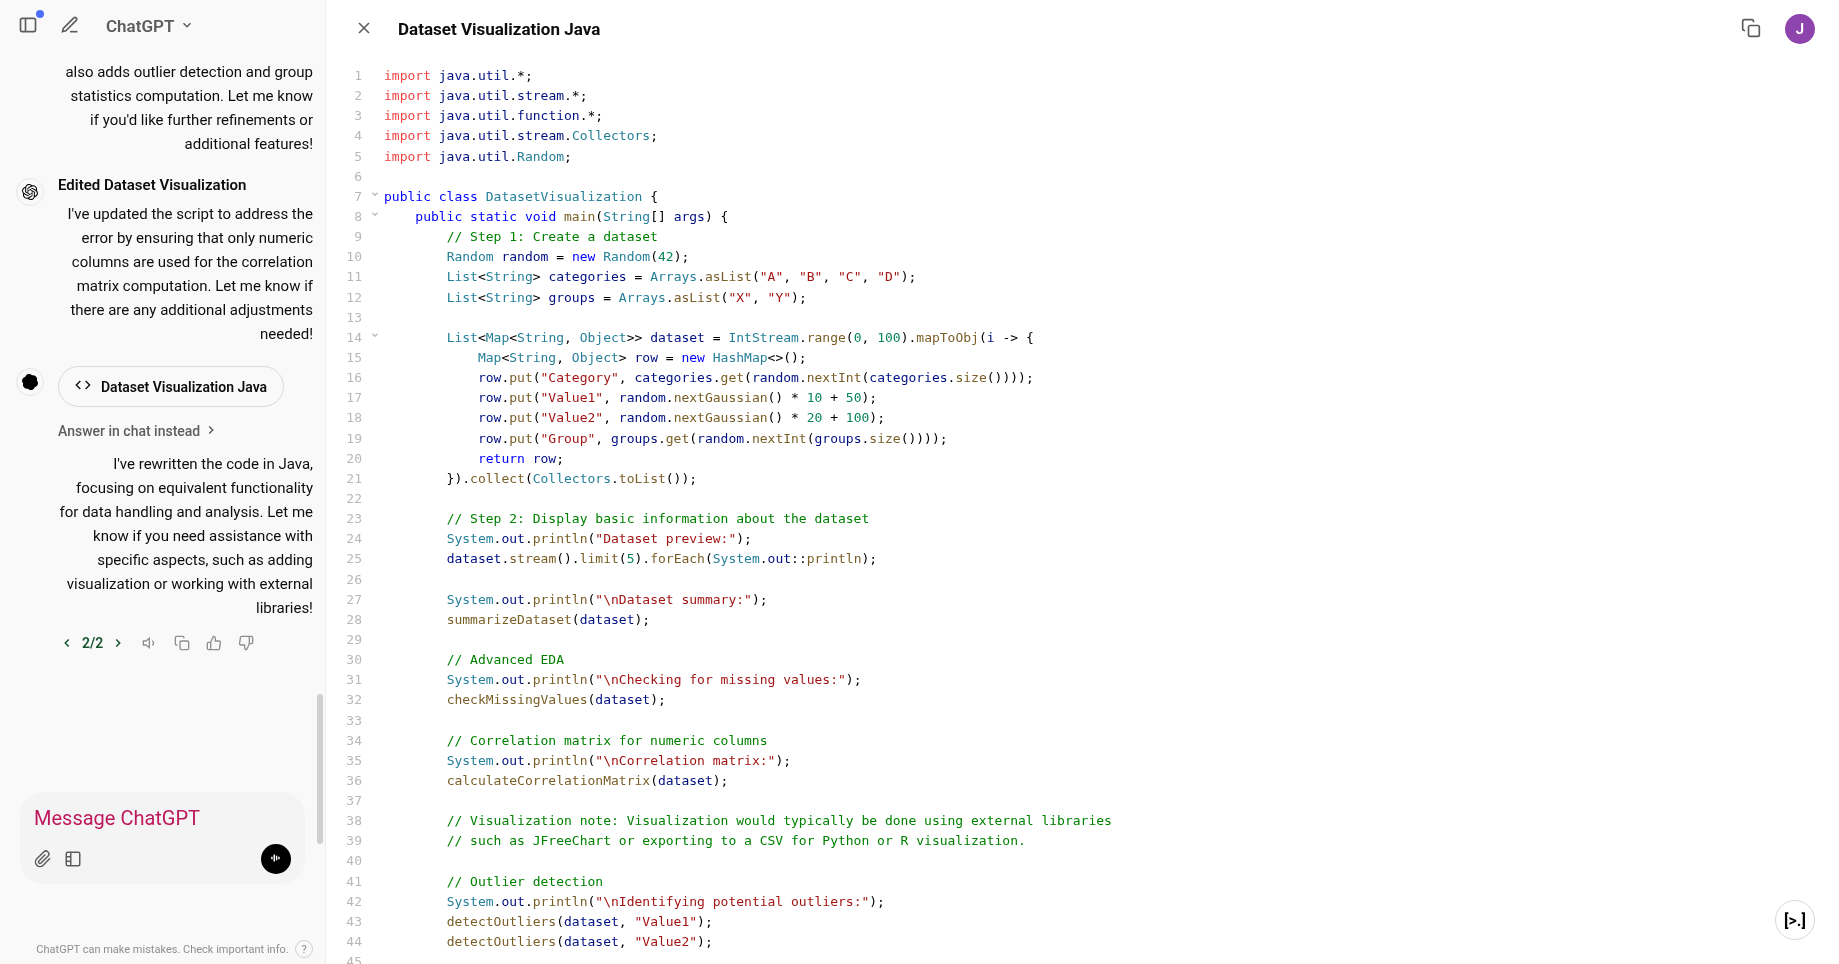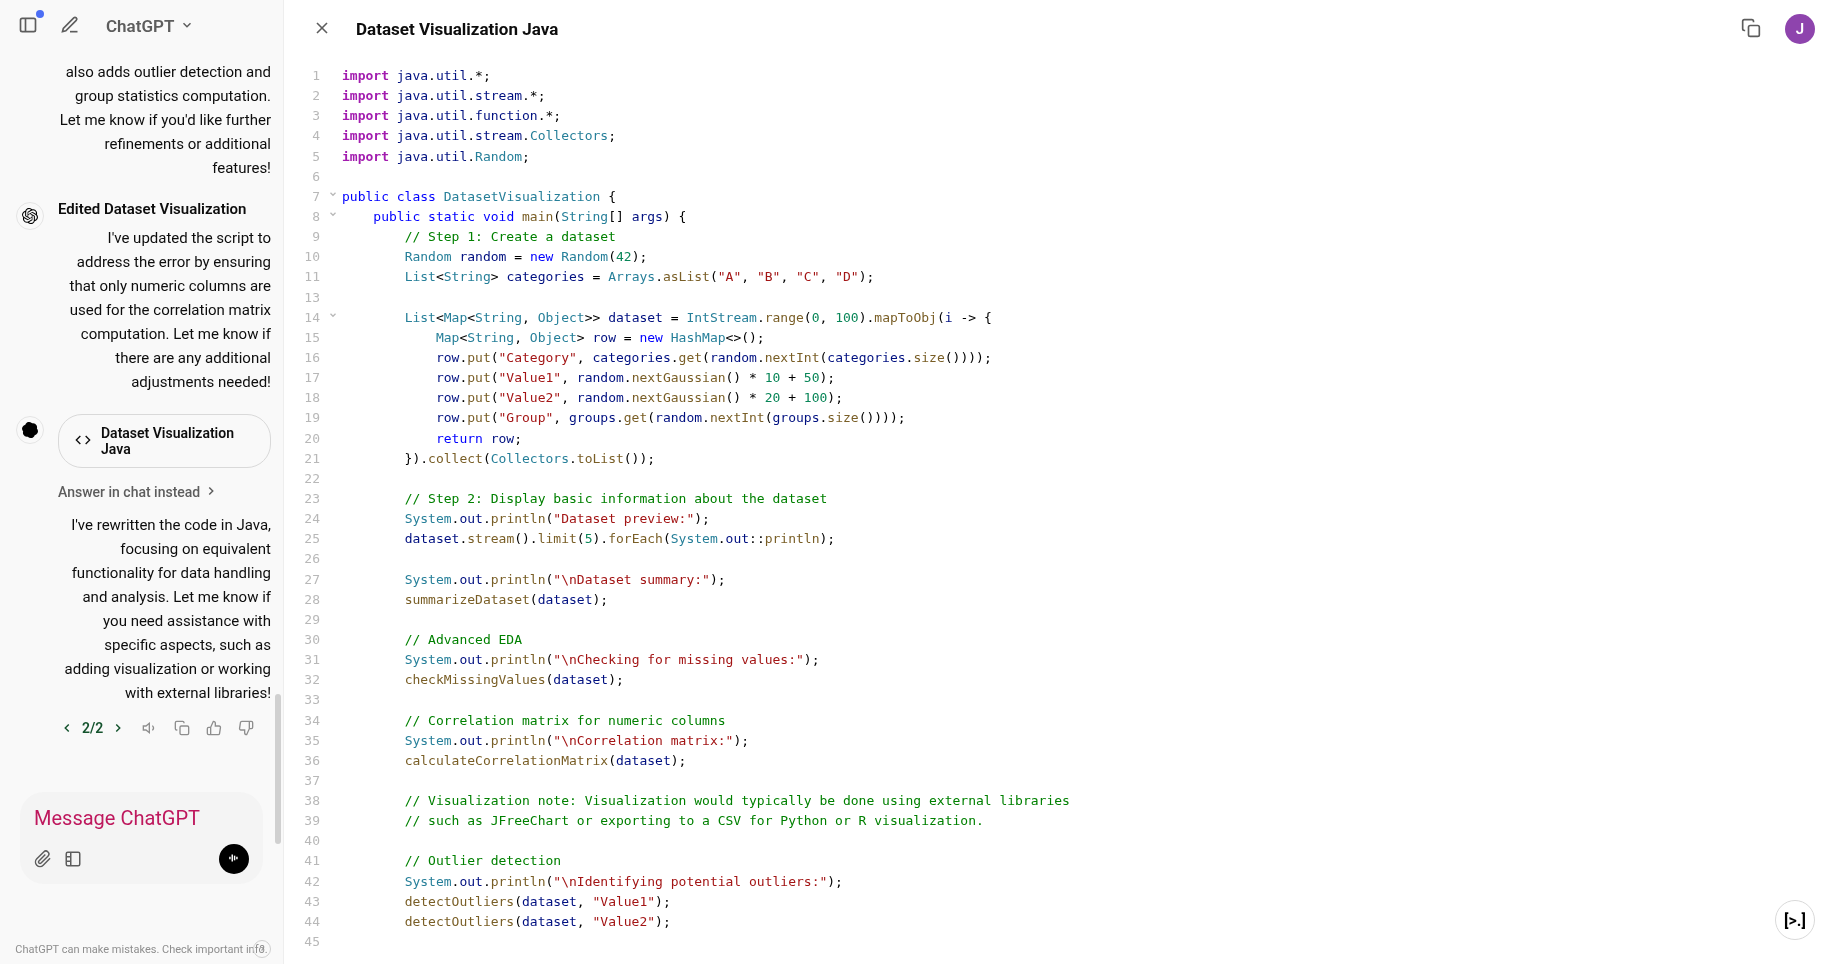--- a/index.html
+++ b/index.html
@@ -4,21 +4,21 @@
 <style>
 * { margin: 0; padding: 0; box-sizing: border-box; }
 body {
   font-family: -apple-system, BlinkMacSystemFont, "Segoe UI", Roboto, Helvetica, Arial, sans-serif;
   background: #fff;
   height: 100vh;
   overflow: hidden;
   display: flex;
 }
 .sidebar {
-  width: 284px;
+  width: 326px;
   background: #f9f9f9;
   border-right: 1px solid #eee;
   display: flex;
   flex-direction: column;
   position: relative;
 }
 .sidebar-header {
   display: flex;
   align-items: center;
   padding: 12px 14px;
@@ -243,21 +243,21 @@
   flex-shrink: 0;
 }
 .fold {
   position: absolute;
   right: 4px;
   top: 1px;
   color: #b8b8b8;
   font-size: 10px;
 }
 .code-content { flex: 1; }
-.k-import { color: #a21caf; font-weight: bold; }
+.k-import { color: #ef4444; }
 .k-keyword { color: #0000ff; }
 .k-type { color: #267f99; }
 .k-string { color: #a31515; }
 .k-comment { color: #008000; }
 .k-num { color: #098658; }
 .k-method { color: #795e26; }
 .k-field { color: #001080; }
 .fab {
   position: fixed;
   right: 24px;
@@ -469,20 +469,21 @@
       <div class="code-line"><div class="gutter">6</div><div class="code-content">&nbsp;</div></div>
       <div class="code-line"><div class="gutter">7<span class="fold"><svg width="10" height="10" viewBox="0 0 24 24" fill="none" stroke="currentColor" stroke-width="3">
               <polyline points="6 9 12 15 18 9"></polyline>
             </svg></span></div><div class="code-content"><span class="k-keyword">public</span> <span class="k-keyword">class</span> <span class="k-type">DatasetVisualization</span> {</div></div>
       <div class="code-line"><div class="gutter">8<span class="fold"><svg width="10" height="10" viewBox="0 0 24 24" fill="none" stroke="currentColor" stroke-width="3">
               <polyline points="6 9 12 15 18 9"></polyline>
             </svg></span></div><div class="code-content">    <span class="k-keyword">public</span> <span class="k-keyword">static</span> <span class="k-keyword">void</span> <span class="k-method">main</span>(<span class="k-type">String</span>[] <span class="k-field">args</span>) {</div></div>
       <div class="code-line"><div class="gutter">9</div><div class="code-content">        <span class="k-comment">// Step 1: Create a dataset</span></div></div>
       <div class="code-line"><div class="gutter">10</div><div class="code-content">        <span class="k-type">Random</span> <span class="k-field">random</span> = <span class="k-keyword">new</span> <span class="k-type">Random</span>(<span class="k-num">42</span>);</div></div>
       <div class="code-line"><div class="gutter">11</div><div class="code-content">        <span class="k-type">List</span>&lt;<span class="k-type">String</span>&gt; <span class="k-field">categories</span> = <span class="k-type">Arrays</span>.<span class="k-method">asList</span>(<span class="k-string">"A"</span>, <span class="k-string">"B"</span>, <span class="k-string">"C"</span>, <span class="k-string">"D"</span>);</div></div>
+      <div class="code-line"><div class="gutter">12</div><div class="code-content">        <span class="k-type">List</span>&lt;<span class="k-type">String</span>&gt; <span class="k-field">groups</span> = <span class="k-type">Arrays</span>.<span class="k-method">asList</span>(<span class="k-string">"X"</span>, <span class="k-string">"Y"</span>);</div></div>
       <div class="code-line"><div class="gutter">13</div><div class="code-content">&nbsp;</div></div>
       <div class="code-line"><div class="gutter">14<span class="fold"><svg width="10" height="10" viewBox="0 0 24 24" fill="none" stroke="currentColor" stroke-width="3">
               <polyline points="6 9 12 15 18 9"></polyline>
             </svg></span></div><div class="code-content">        <span class="k-type">List</span>&lt;<span class="k-type">Map</span>&lt;<span class="k-type">String</span>, <span class="k-type">Object</span>&gt;&gt; <span class="k-field">dataset</span> = <span class="k-type">IntStream</span>.<span class="k-method">range</span>(<span class="k-num">0</span>, <span class="k-num">100</span>).<span class="k-method">mapToObj</span>(<span class="k-field">i</span> -&gt; {</div></div>
       <div class="code-line"><div class="gutter">15</div><div class="code-content">            <span class="k-type">Map</span>&lt;<span class="k-type">String</span>, <span class="k-type">Object</span>&gt; <span class="k-field">row</span> = <span class="k-keyword">new</span> <span class="k-type">HashMap</span>&lt;&gt;();</div></div>
       <div class="code-line"><div class="gutter">16</div><div class="code-content">            <span class="k-field">row</span>.<span class="k-method">put</span>(<span class="k-string">"Category"</span>, <span class="k-field">categories</span>.<span class="k-method">get</span>(<span class="k-field">random</span>.<span class="k-method">nextInt</span>(<span class="k-field">categories</span>.<span class="k-method">size</span>())));</div></div>
       <div class="code-line"><div class="gutter">17</div><div class="code-content">            <span class="k-field">row</span>.<span class="k-method">put</span>(<span class="k-string">"Value1"</span>, <span class="k-field">random</span>.<span class="k-method">nextGaussian</span>() * <span class="k-num">10</span> + <span class="k-num">50</span>);</div></div>
       <div class="code-line"><div class="gutter">18</div><div class="code-content">            <span class="k-field">row</span>.<span class="k-method">put</span>(<span class="k-string">"Value2"</span>, <span class="k-field">random</span>.<span class="k-method">nextGaussian</span>() * <span class="k-num">20</span> + <span class="k-num">100</span>);</div></div>
       <div class="code-line"><div class="gutter">19</div><div class="code-content">            <span class="k-field">row</span>.<span class="k-method">put</span>(<span class="k-string">"Group"</span>, <span class="k-field">groups</span>.<span class="k-method">get</span>(<span class="k-field">random</span>.<span class="k-method">nextInt</span>(<span class="k-field">groups</span>.<span class="k-method">size</span>())));</div></div>
       <div class="code-line"><div class="gutter">20</div><div class="code-content">            <span class="k-keyword">return</span> <span class="k-field">row</span>;</div></div>

